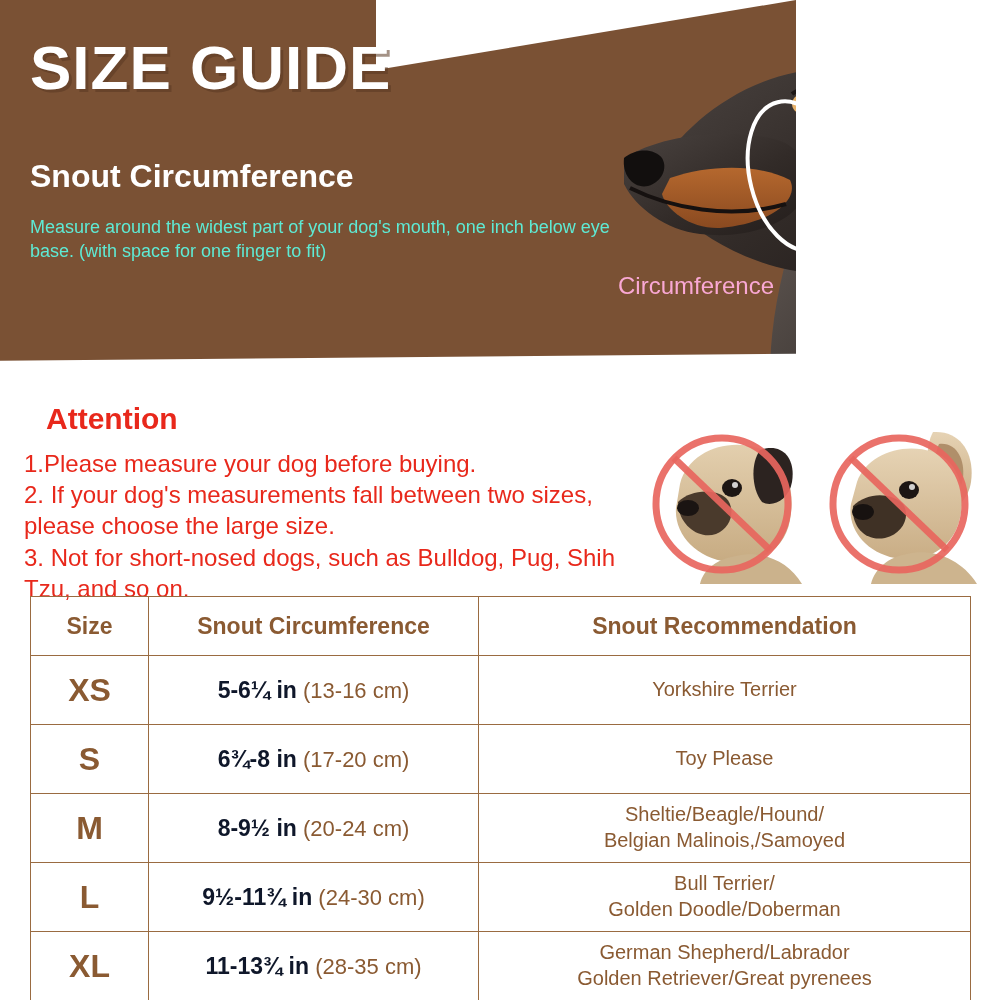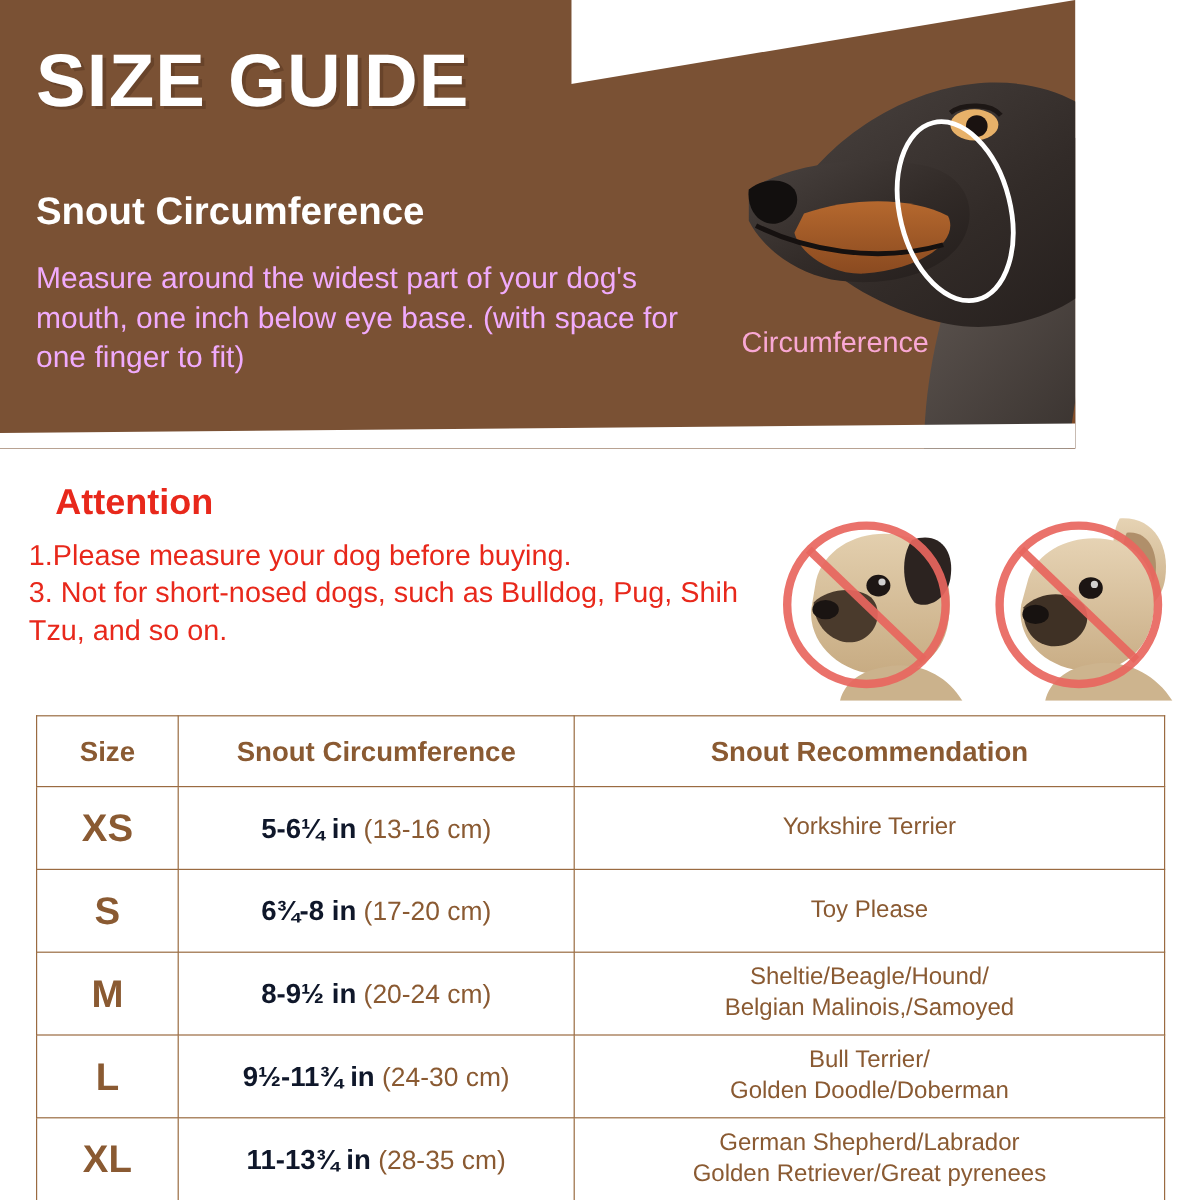--- a/index.html
+++ b/index.html
@@ -19,21 +19,21 @@
     height: 1000px;
     background: #ffffff;
     box-sizing: border-box;
   }
 
   
   .banner {
     position: absolute;
     left: 0;
     top: 0;
-    width: 896px;
+    width: 796px;
     height: 374px;
     background: #7a5134;
     overflow: hidden;
   }
   
   .banner-wedge {
     position: absolute;
     right: 0;
     top: 0;
     width: 420px;
@@ -71,23 +71,23 @@
     font-size: 32px;
     font-weight: bold;
     color: #ffffff;
     margin: 0;
   }
   .desc {
     position: absolute;
     left: 30px;
     top: 216px;
     width: 580px;
-    font-size: 25px;
+    font-size: 18px;
     line-height: 1.32;
-    color: #f0abfc;
+    color: #5eead4;
   }
 
   
   .dog-photo {
     position: absolute;
     left: 600px;
     top: 8px;
     width: 400px;
     height: 366px;
   }
@@ -247,20 +247,21 @@
       </svg>
     </div>
     <div class="circ-label">Circumference</div>
 
     <div class="banner-bottom-wedge"></div>
   </div>
 
   <h3 class="attention-title">Attention</h3>
   <div class="attention-text">
     <div>1.Please measure your dog before buying.</div>
+    <div>2. If your dog's measurements fall between two sizes, please choose the large size.</div>
     <div>3. Not for short-nosed dogs, such as Bulldog, Pug, Shih Tzu, and so on.</div>
   </div>
 
   <div class="no-dogs">
     <div class="no-dog one">
       <svg viewBox="0 0 170 160" xmlns="http://www.w3.org/2000/svg" aria-hidden="true">
         <defs>
           <linearGradient id="pugFur" x1="0" y1="0" x2="0" y2="1">
             <stop offset="0%" stop-color="#e3cfae"></stop>
             <stop offset="100%" stop-color="#c7ab82"></stop>

